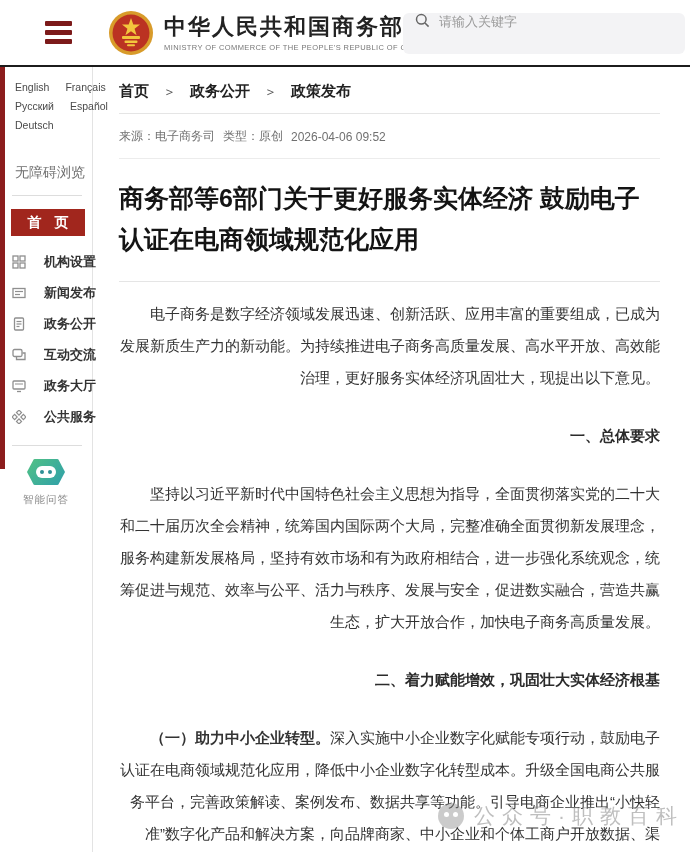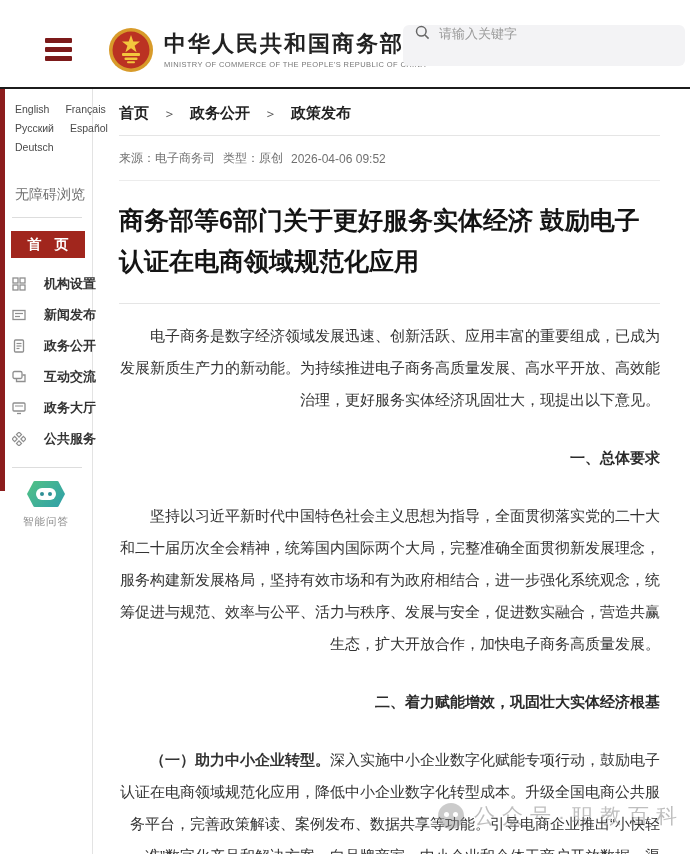--- a/index.html
+++ b/index.html
@@ -1,20 +1,20 @@
 <!DOCTYPE html>
 <html><head>
 <meta charset="utf-8">
 <style>
   * { margin:0; padding:0; box-sizing:border-box; }
   body { background:#dcdcdc; font-family:"Liberation Sans","DejaVu Sans",sans-serif; }
   .page { position:relative; width:690px; height:854px; background:#ffffff; margin:0 auto; overflow:hidden; }
 
   
-  .header { position:relative; height:77px; display:flex; align-items:center; border-bottom:2px solid #1c1c1c; background:#fff;margin-top:12px; }
+  .header { position:relative; height:67px; display:flex; align-items:center; border-bottom:2px solid #1c1c1c; background:#fff; }
   .hamburger { margin-left:45px; width:27px; cursor:pointer; }
   .hamburger .bar { height:4.5px; background:#7c1a1a; border-radius:1px; margin-bottom:4.5px; }
   .hamburger .bar:last-child { margin-bottom:0; }
   .emblem { margin-left:36px; width:46px; height:46px; flex:0 0 auto; }
   .brand { margin-left:10px; }
   .brand-title { font-size:22px; font-weight:bold; color:#222; letter-spacing:2px; line-height:26px; }
   .brand-sub { font-size:7.5px; color:#777; letter-spacing:0.4px; margin-top:3px; white-space:nowrap; }
   .searchbox { position:absolute; right:5px; top:13px; width:282px; height:41px; background:#f3f3f5; border-radius:6px; display:flex; align-items:flex-start; padding:0 12px; }
   .searchbox svg { flex:0 0 auto; }
   .search-ph { margin-left:9px; font-size:13px; color:#9a9a9a; }

